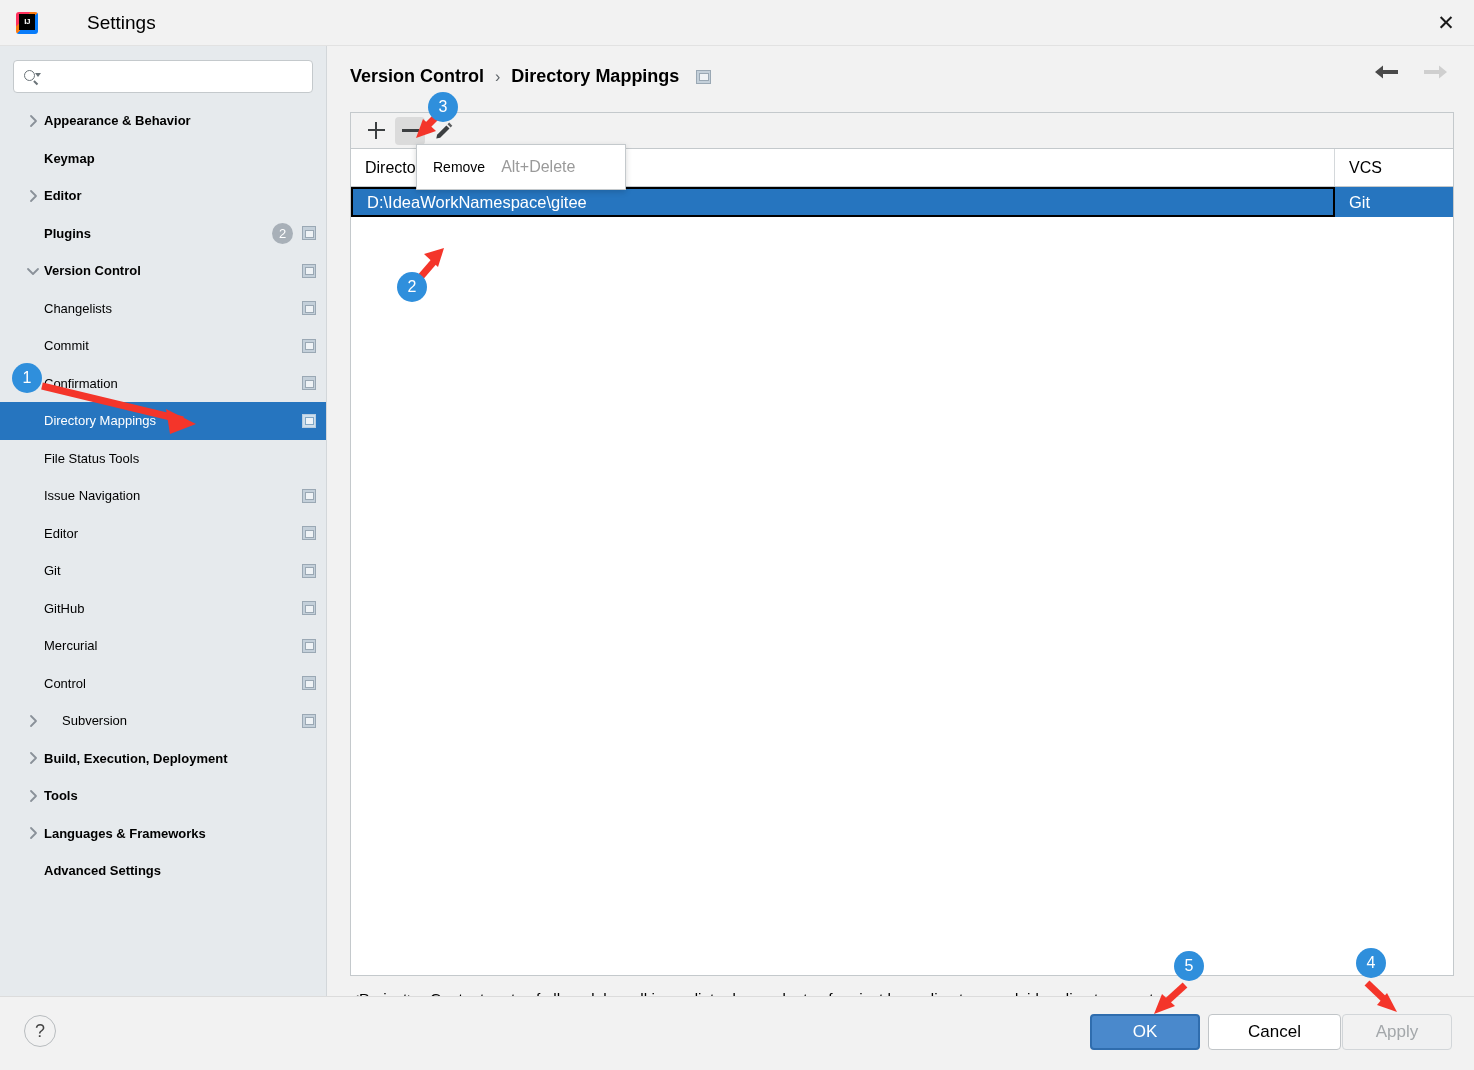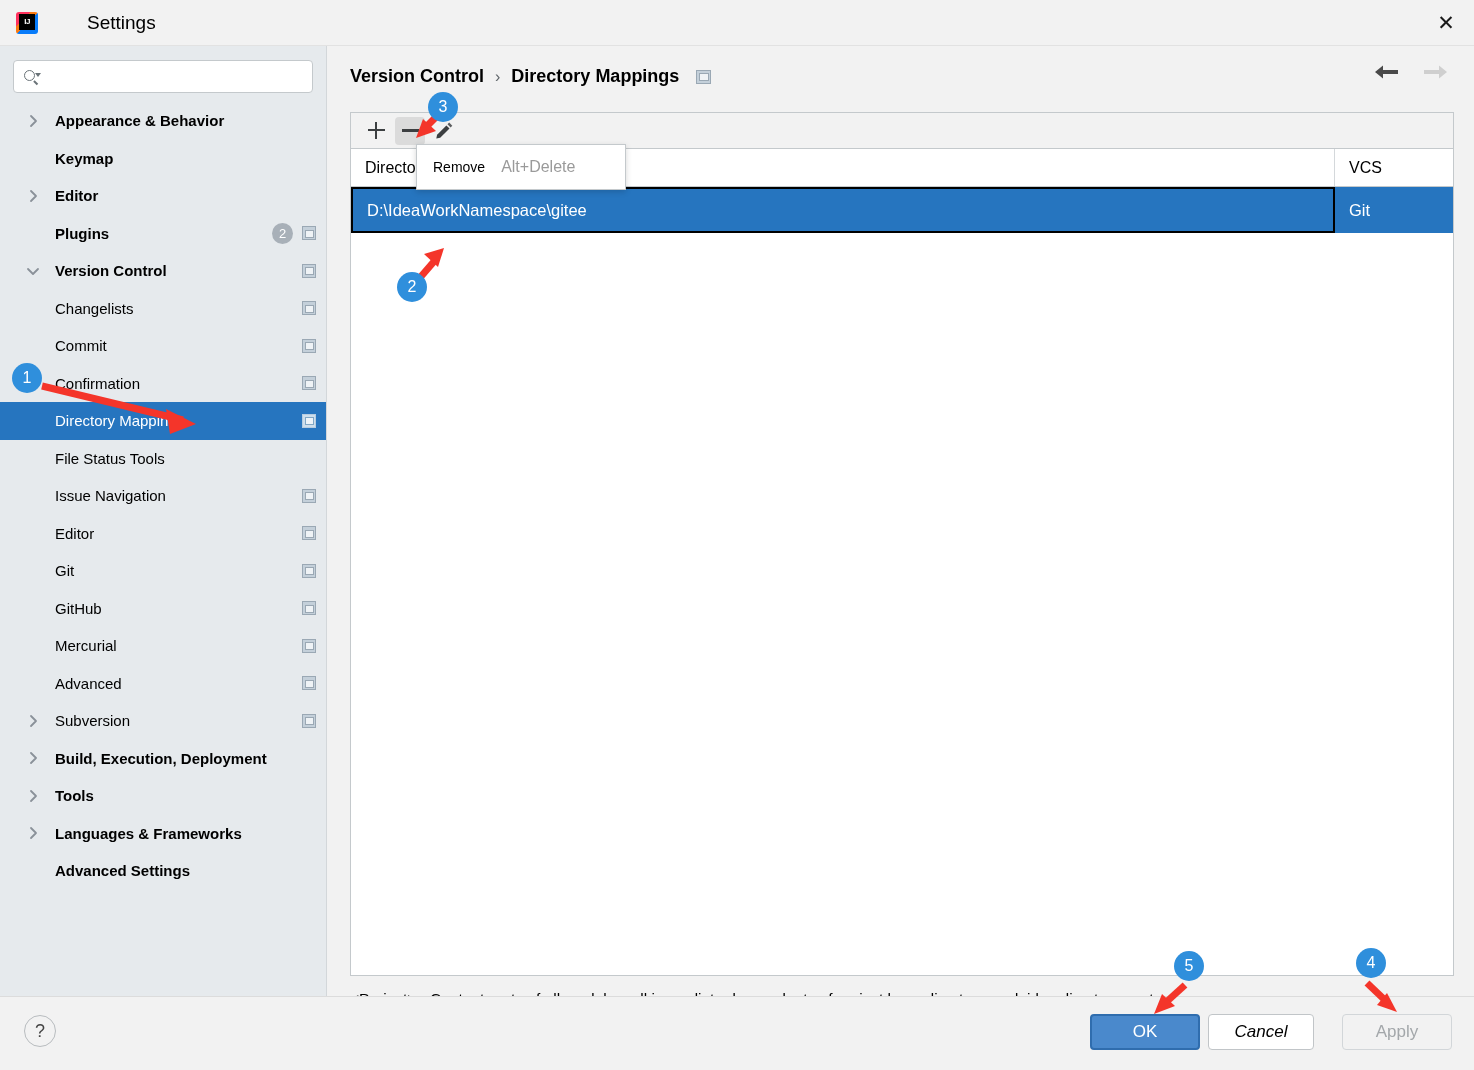--- a/index.html
+++ b/index.html
@@ -99,42 +99,42 @@
   .tree-item.selected { background: #2675bf; }
   .tree-item.selected .ti-label { color: #fff; }
   .tree-item.selected .panel-icon .pi-outer { border-color: #b6cde1; background: #cddeec; }
   .tree-item.selected .panel-icon .pi-inner { background: #eef4f9; border-color:#7fa7c6;}
   .twisty {
     width: 22px; flex: none; display: flex; align-items: center; justify-content: center;
     color: #8a9199; font-size: 14px;
   }
   .twisty svg { display:block; }
   .ti-label {
-    font-size: 15px; color: #000; white-space: nowrap; margin-left: 11px;
+    font-size: 13px; color: #000; white-space: nowrap;
   }
   .ti-label.bold { font-weight: bold; }
   .ti-spacer { flex: 1 1 auto; }
   .badge-count {
     width: 21px; height: 21px; border-radius: 50%;
     background: #a8b0b8; color: #fff;
     font-size: 13px; line-height: 21px; text-align: center;
     margin-right: 9px; flex: none;
   }
   .panel-icon { width: 14px; height: 14px; flex: none; position: relative; }
   .panel-icon .pi-outer {
     position: absolute; inset: 0;
     border: 1.5px solid #9aa8b4; background: #c4d0da;
   }
   .panel-icon .pi-inner {
     position: absolute; left: 2.5px; top: 3.5px; right: 2.5px; bottom: 2.5px;
     background: #eff3f6; border: 1px solid #9aa8b4;
   }
   .indent-0 { padding-left: 22px; }
   .indent-1 { padding-left: 44px; }
-  .indent-1-tw { padding-left: 22px; }
+  .indent-1-tw { padding-left: 22px; gap: 18px; }
 
   
   .main {
     position: absolute; left: 328px; top: 46px;
     width: 1146px; height: 950px;
     background: #f2f2f2;
   }
   .breadcrumb {
     position: absolute; left: 22px; top: 20px;
     display: flex; align-items: center; gap: 11px;
@@ -186,21 +186,21 @@
     display: flex; height: 38px; background: #fff;
     border-bottom: 1px solid #c4c9cc;
   }
   .th {
     display: flex; align-items: center;
     font-size: 16px; color: #000; padding-left: 14px;
   }
   .th.dir { flex: 1 1 auto; border-right: 1px solid #d4d8db; }
   .th.vcs { width: 118px; }
   .trow {
-    display: flex; height: 46px;
+    display: flex; height: 30px;
   }
   .trow .cell {
     display: flex; align-items: center;
     font-size: 16.5px; padding-left: 14px;
   }
   .trow.selected .cell { background: #2675bf; color: #fff; }
   .trow .cell.dir { flex: 1 1 auto; }
   .trow.selected .cell.dir { border: 2px solid #000; }
   .trow .cell.vcs { width: 118px; }
 
@@ -242,21 +242,21 @@
     border-radius: 4px;
     display: flex; align-items: center; justify-content: center;
     font-size: 17px; cursor: pointer;
     border: 1px solid #c1c5c8; background: #fff; color: #000;
   }
   .btn.ok {
     left: 1090px; width: 110px;
     background: #4a89cc; color: #fff;
     border: 2px solid #2f6dae;
   }
-  .btn.cancel { left: 1208px; width: 106px; font-style: italic; }
+  .btn.cancel { left: 1208px; width: 133px; }
   .btn.apply {
     left: 1342px; width: 110px;
     color: #a3a7aa; background: #f2f2f2; border: 1px solid #d2d6d9;
   }
 
   
   .callout {
     position: absolute; z-index: 60;
     width: 30px; height: 30px; border-radius: 50%;
     background: #2f8fdc; color: #fff;
@@ -415,21 +415,21 @@
           <span style="width:0;flex:none"></span>
           <span class="ti-label">Mercurial</span>
           <span class="ti-spacer"></span>
           <span class="panel-icon">
             <span class="pi-outer"></span>
             <span class="pi-inner"></span>
           </span>
         </div>
         <div class="tree-item indent-1">
           <span style="width:0;flex:none"></span>
-          <span class="ti-label">Advanced</span>
+          <span class="ti-label">Control</span>
           <span class="ti-spacer"></span>
           <span class="panel-icon">
             <span class="pi-outer"></span>
             <span class="pi-inner"></span>
           </span>
         </div>
         <div class="tree-item indent-1-tw" style="padding-left: 22px;">
           <span class="twisty">
             <svg width="14" height="14" viewBox="0 0 14 14">
               <path d="M5 2 L10 7 L5 12" fill="none" stroke="#8a9199" stroke-width="1.8" stroke-linecap="round" stroke-linejoin="round"></path>

